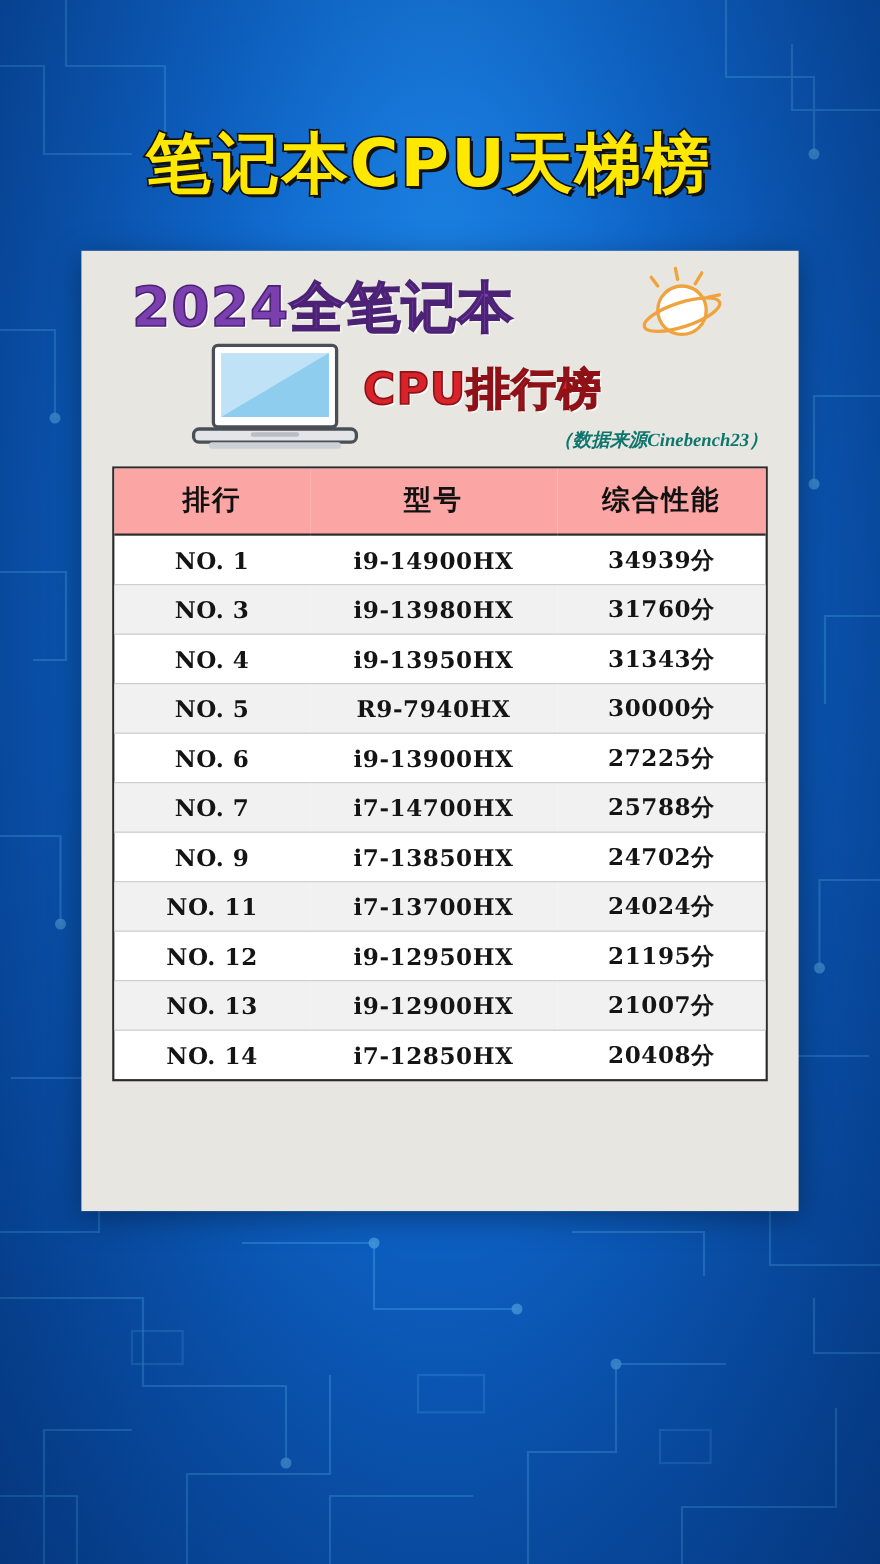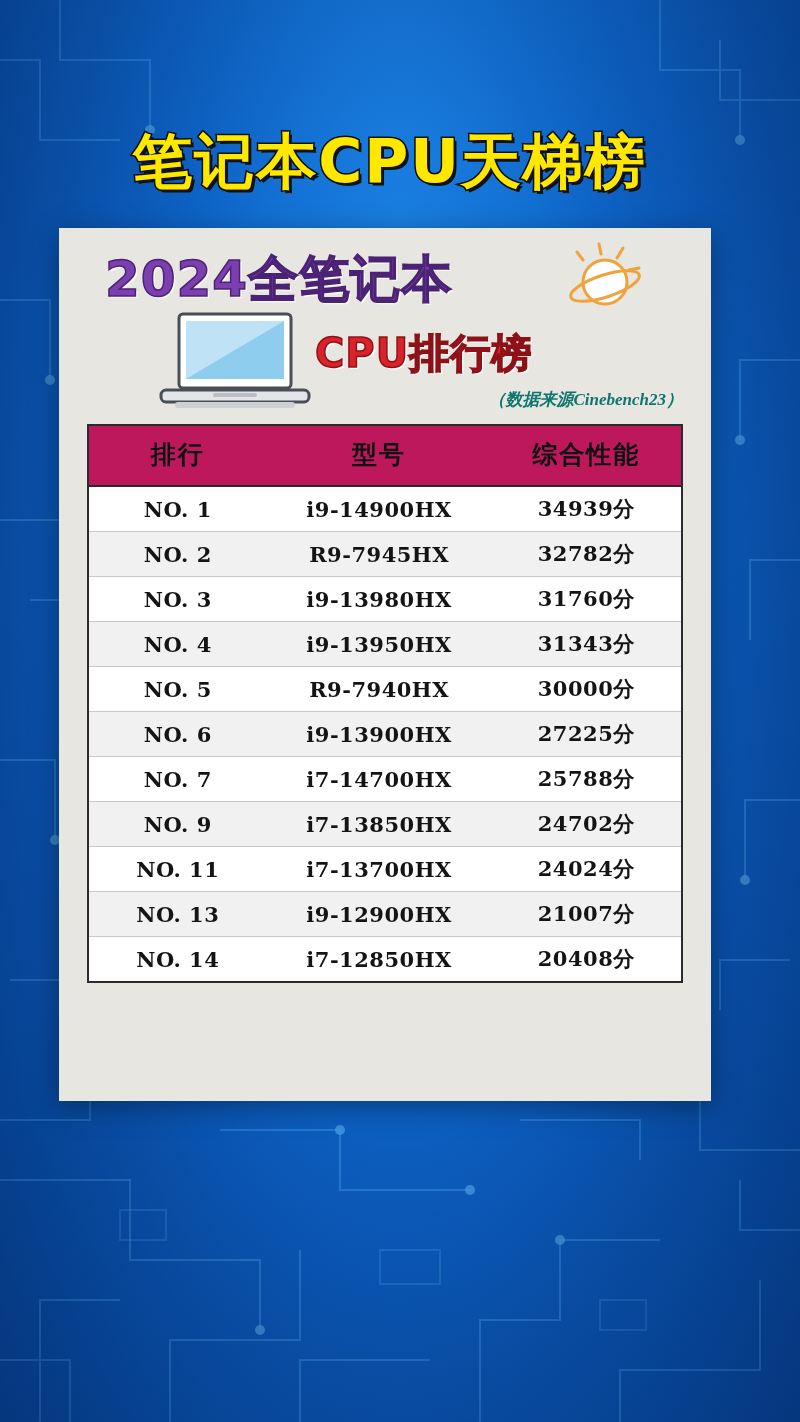--- a/index.html
+++ b/index.html
@@ -28,21 +28,21 @@
   }
   .bg-vignette {
     position: absolute;
     inset: 0;
     background: radial-gradient(ellipse at 50% 45%, rgba(0,0,0,0) 45%, rgba(0,20,60,0.35) 100%);
   }
 
   
   .header {
     position: absolute;
-    top: 128px;
+    top: 116px;
     left: 0;
     width: 779px;
     text-align: center;
     z-index: 5;
   }
   .header-title {
     display: inline-block;
     font-family: "DejaVu Sans", sans-serif;
     font-size: 60px;
     font-weight: bold;
@@ -55,21 +55,21 @@
       3px 3px 0 #111,
       -1px -1px 0 #111,
       1px -1px 0 #111,
       -1px 1px 0 #111;
   }
 
   
   .poster {
     position: absolute;
     top: 228px;
-    left: 59px;
+    left: 74px;
     width: 652px;
     height: 873px;
     background: #e8e6e1;
     box-shadow: 0 6px 26px rgba(0,0,0,0.35);
     z-index: 4;
   }
 
   .poster-head {
     position: relative;
     height: 192px;
@@ -140,21 +140,21 @@
     width: 100%;
     border-collapse: collapse;
     font-family: "DejaVu Serif", serif;
   }
   thead th {
     font-family: Liberation Mono, monospace;
     font-size: 25px;
     font-weight: bold;
     color: #111;
     padding: 12px 0 14px;
-    background: #be185d;
+    background: #fca5a5;
     border-bottom: 2px solid #2b2b2b;
     letter-spacing: 2px;
   }
   tbody td {
     font-size: 21px;
     font-weight: bold;
     color: #141414;
     text-align: center;
     padding: 8px 0;
     height: 41px;
@@ -265,25 +265,20 @@
           <th class="col-score">综合性能</th>
         </tr>
       </thead>
       <tbody>
         <tr>
           <td class="col-rank">NO. 1</td>
           <td class="col-model">i9-14900HX</td>
           <td class="col-score">34939分</td>
         </tr>
         <tr>
-          <td class="col-rank">NO. 2</td>
-          <td class="col-model">R9-7945HX</td>
-          <td class="col-score">32782分</td>
-        </tr>
-        <tr>
           <td class="col-rank">NO. 3</td>
           <td class="col-model">i9-13980HX</td>
           <td class="col-score">31760分</td>
         </tr>
         <tr>
           <td class="col-rank">NO. 4</td>
           <td class="col-model">i9-13950HX</td>
           <td class="col-score">31343分</td>
         </tr>
         <tr>
@@ -303,20 +298,25 @@
         </tr>
         <tr>
           <td class="col-rank">NO. 9</td>
           <td class="col-model">i7-13850HX</td>
           <td class="col-score">24702分</td>
         </tr>
         <tr>
           <td class="col-rank">NO. 11</td>
           <td class="col-model">i7-13700HX</td>
           <td class="col-score">24024分</td>
+        </tr>
+        <tr>
+          <td class="col-rank">NO. 12</td>
+          <td class="col-model">i9-12950HX</td>
+          <td class="col-score">21195分</td>
         </tr>
         <tr>
           <td class="col-rank">NO. 13</td>
           <td class="col-model">i9-12900HX</td>
           <td class="col-score">21007分</td>
         </tr>
         <tr>
           <td class="col-rank">NO. 14</td>
           <td class="col-model">i7-12850HX</td>
           <td class="col-score">20408分</td>

